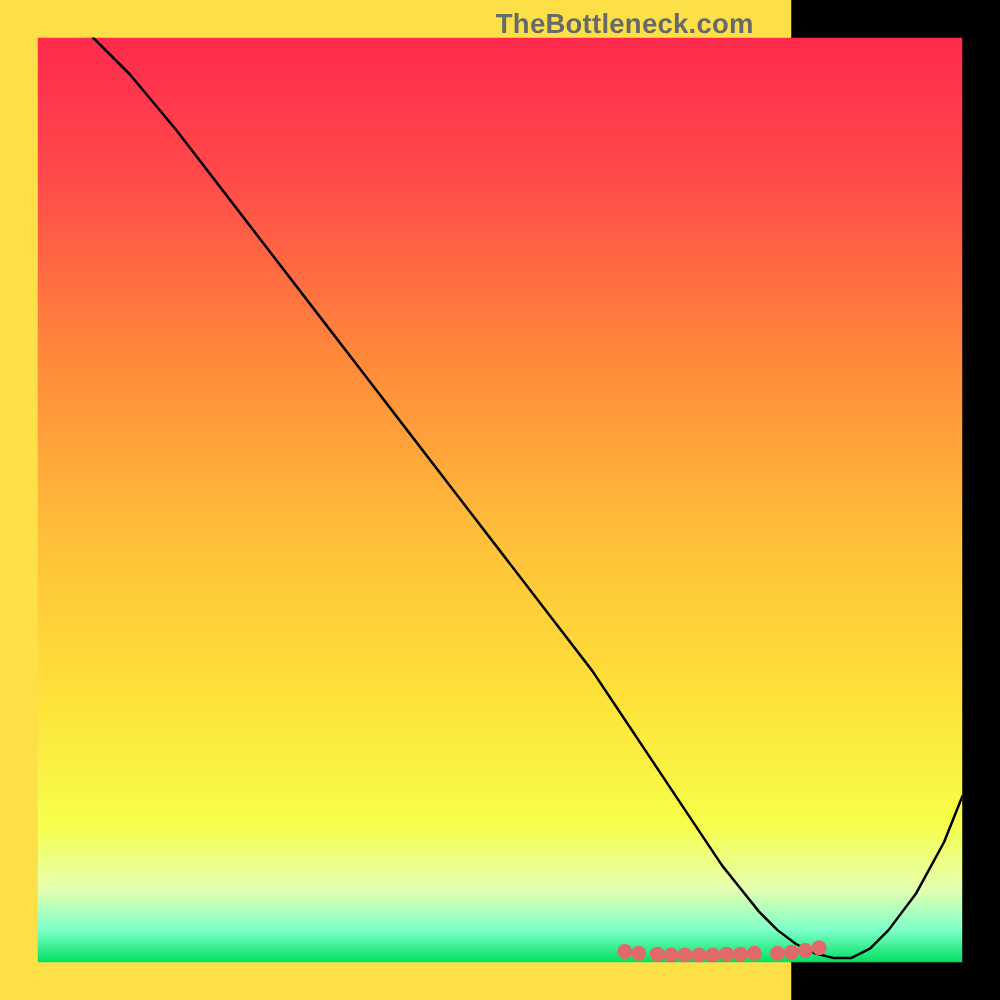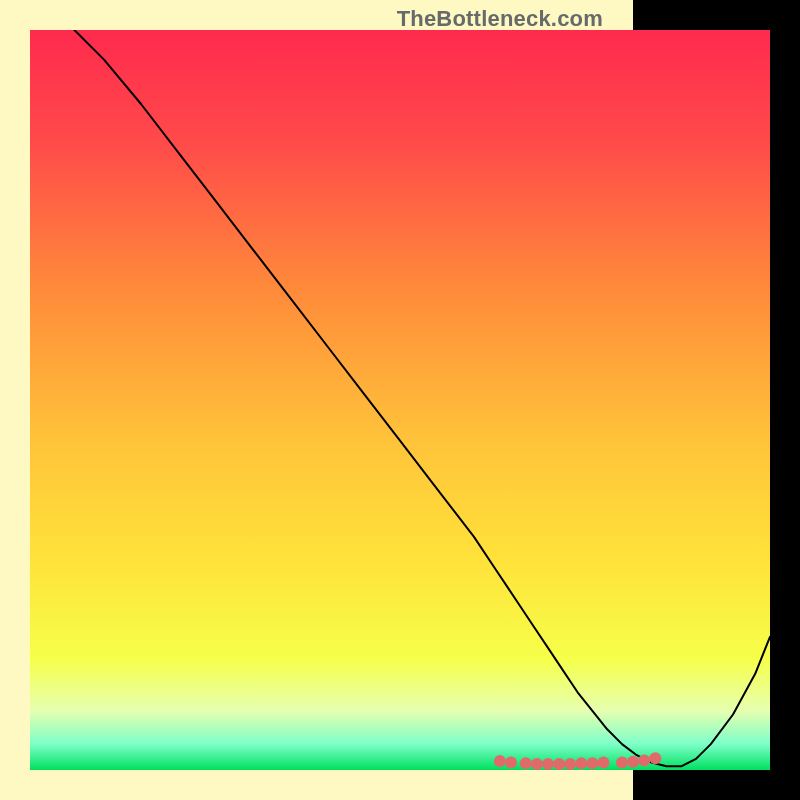--- a/index.html
+++ b/index.html
@@ -1,17 +1,17 @@
 <!DOCTYPE html>
 <html><head>
 <meta charset="utf-8">
 <style>
   * { margin: 0; padding: 0; box-sizing: border-box; }
   html, body { width: 800px; height: 800px; background: #000; overflow: hidden; }
-  .frame { position: relative; width: 633px; height: 800px; background: #fef9c3; text-decoration: underline; }
+  .frame { position: relative; width: 633px; height: 800px; background: #fde047; text-decoration: underline; }
   .watermark {
     position: absolute;
     top: 6px;
     right: 30px;
     font-family: Arial, Helvetica, sans-serif;
     font-size: 22px;
     font-weight: 700;
     color: #67696a;
     letter-spacing: 0.2px;
   }

